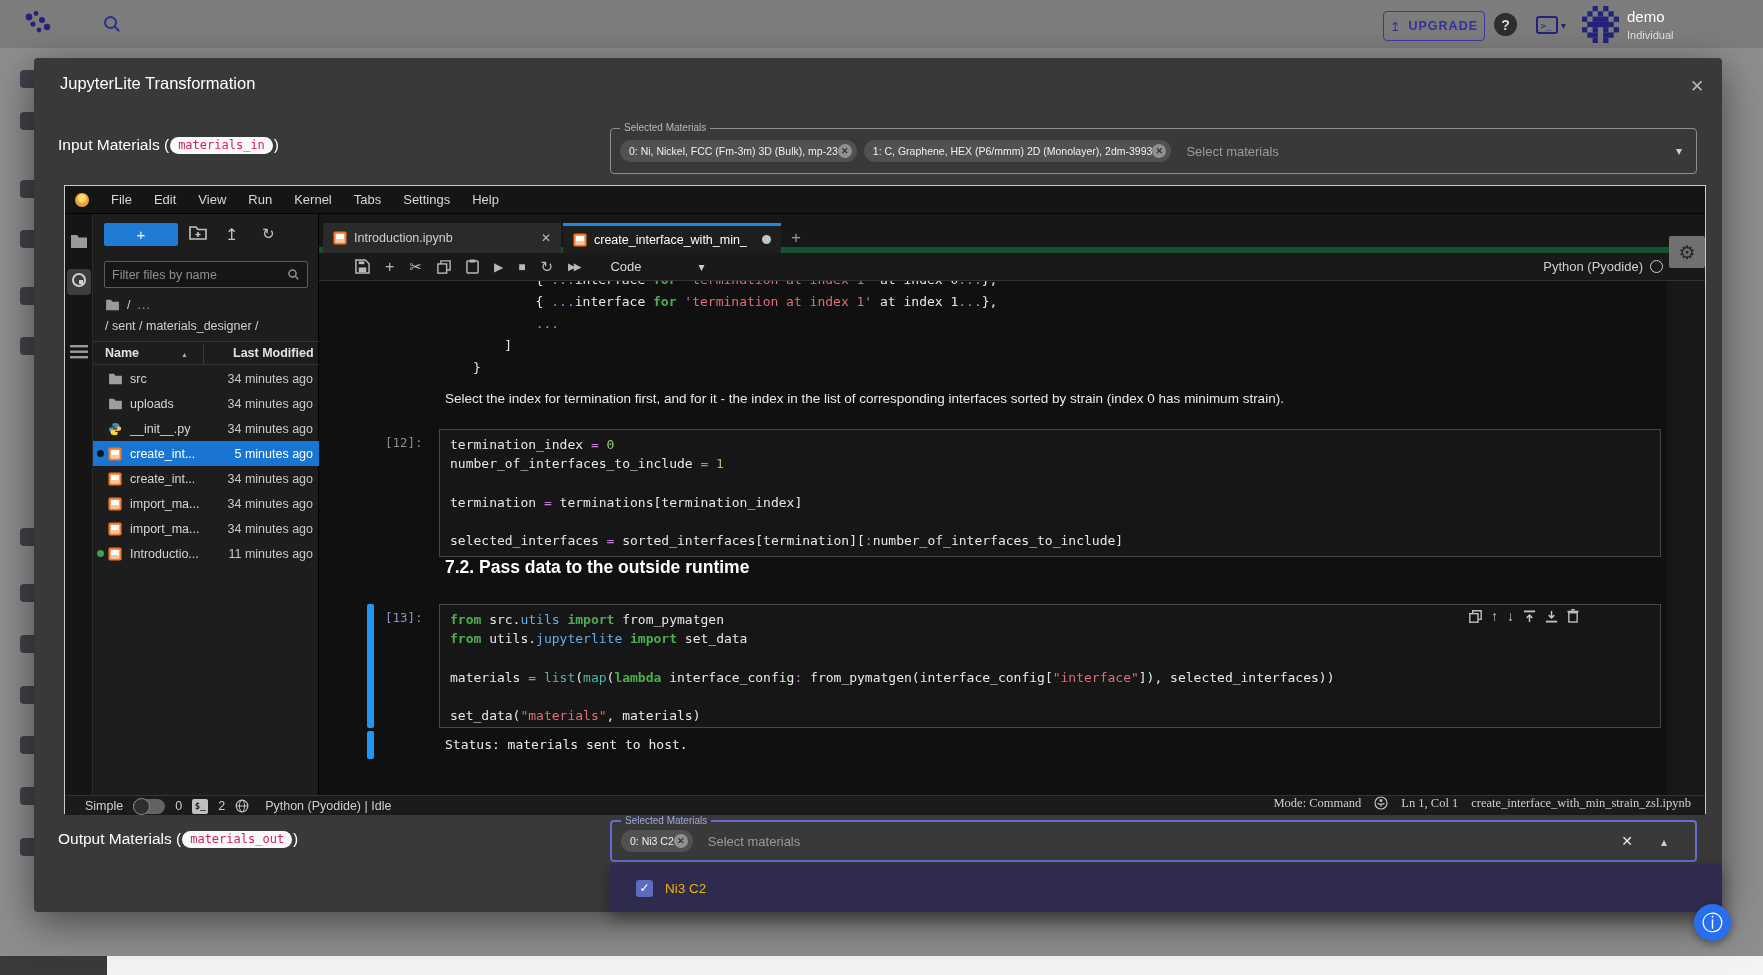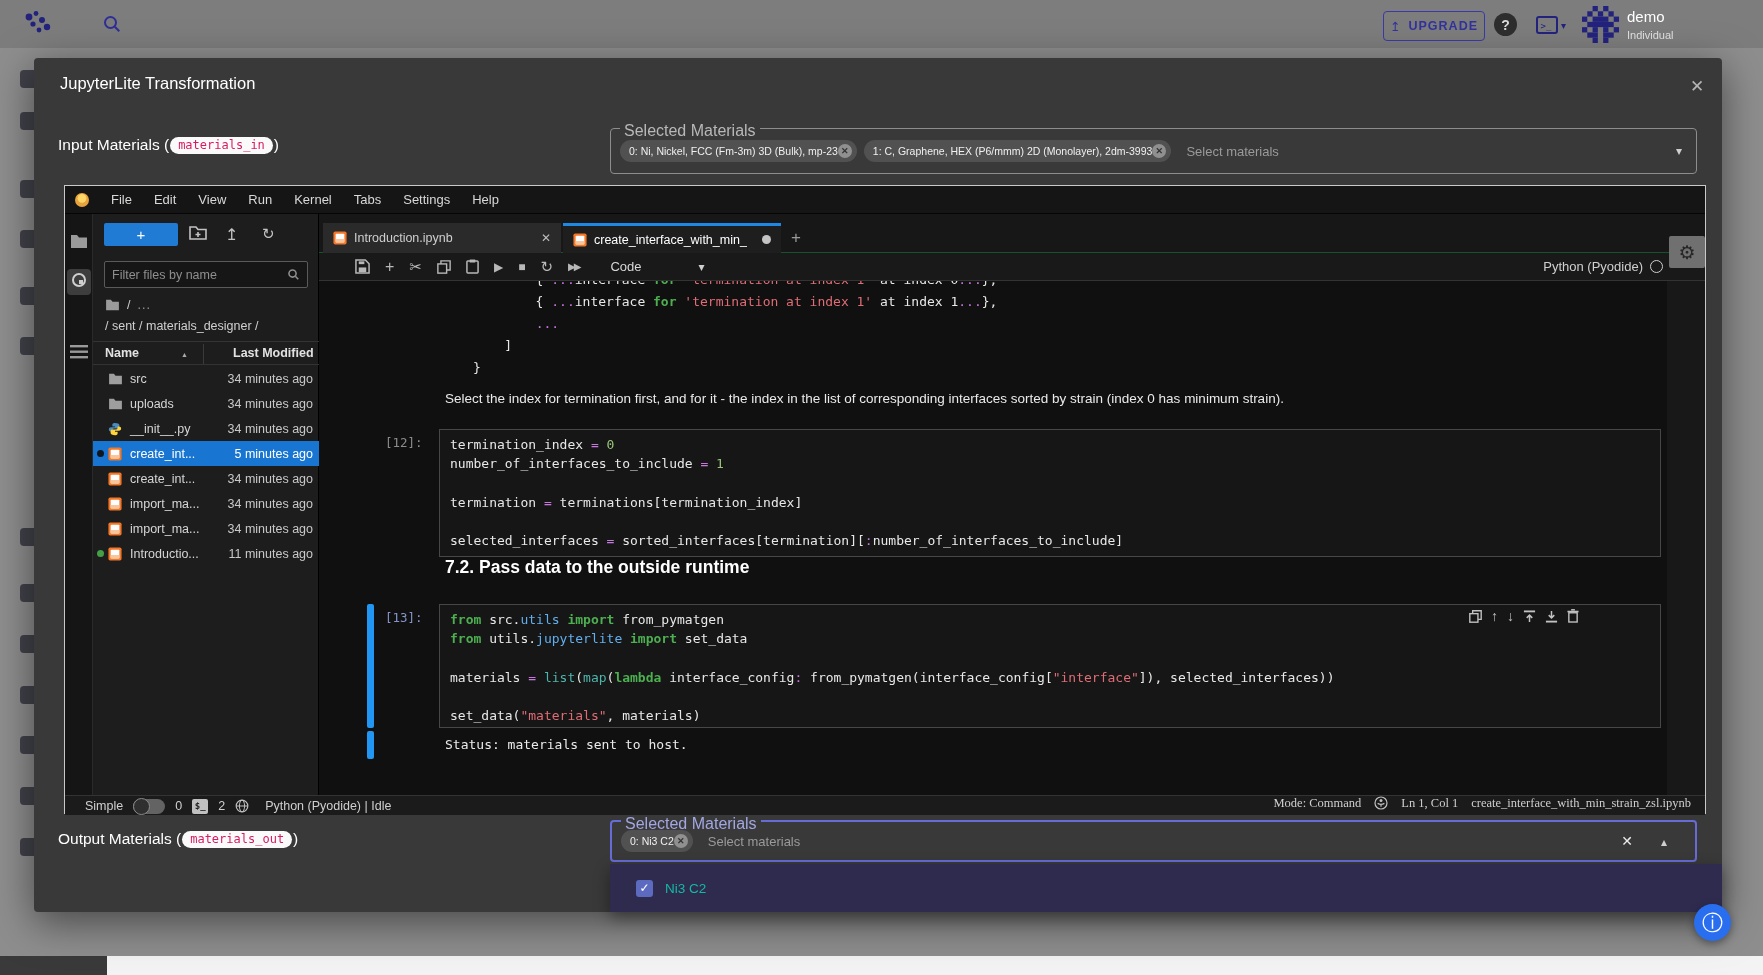--- a/index.html
+++ b/index.html
@@ -31,21 +31,21 @@
     border-radius:4px; box-shadow:0 10px 40px rgba(0,0,0,.5); z-index:2; }
   #modal-title { position:absolute; left:26px; top:16px; color:#fff; font-size:16.5px; font-weight:500; }
   #modal-close { position:absolute; left:1652px; top:14px; color:#b5b5b5; font-size:17px; cursor:pointer; padding:4px;}
 
   .mat-label { position:absolute; color:#fff; font-size:15.5px; display:flex; align-items:center; }
   .var-pill { background:#fafafa; color:#d81b60; font-family:"DejaVu Sans Mono", monospace;
     font-size:12px; border-radius:10px; padding:1px 8px 2px; margin:0 1px; }
 
   .mui-field { position:absolute; border:1px solid #8d8d8d; border-radius:4px; }
   .mui-legend { position:absolute; top:-7px; left:9px; background:#393939; padding:0 4px;
-    font-size:16px; color:#b8b8b8; white-space:nowrap; }
+    font-size:10px; color:#b8b8b8; white-space:nowrap; }
   .chips-row { position:absolute; left:9px; top:0; height:100%; display:flex; align-items:center; gap:7px; }
   .chip { display:flex; align-items:center; gap:0; height:22px; background:#515151; border-radius:11px;
     padding:0 5px 0 9px; color:#f0f0f0; font-size:10.5px; white-space:nowrap; cursor:pointer; }
   .chip-x { width:14px; height:14px; border-radius:50%; background:#909090; color:#333; font-size:9px;
     font-weight:bold; display:flex; align-items:center; justify-content:center; cursor:pointer; }
   .field-placeholder { color:#9a9a9a; font-size:13px; margin-left:8px; }
   .caret { color:#cfcfcf; font-size:12px; }
 
   #input-field { left:576px; top:70px; width:1087px; height:46px; }
   #input-caret { position:absolute; right:14px; top:15px; }
@@ -54,21 +54,21 @@
   #output-field { left:576px; top:762px; width:1087px; height:42px; border:2px solid #666bd6; }
   #output-field .mui-legend { color:#a2a7e2; }
   #output-clear { position:absolute; right:62px; top:11px; color:#ececec; font-size:14px; cursor:pointer;}
   #output-caret { position:absolute; right:28px; top:13px; }
 
   #dropdown-panel { position:absolute; left:576px; top:806px; width:1112px; height:48px; background:#2f2b4e;
     box-shadow:0 6px 16px rgba(0,0,0,.4); }
   .option-row { height:48px; display:flex; align-items:center; gap:12px; padding-left:26px; cursor:pointer; }
   .checkbox { width:17px; height:17px; border-radius:3px; background:#5c6bc0; color:#fff; font-size:12px;
     display:flex; align-items:center; justify-content:center; }
-  .option-label { color:#14b8a6; font-size:13.5px; }
+  .option-label { color:#eab308; font-size:13.5px; }
 
   #info-btn { position:absolute; left:1694px; top:904px; width:37px; height:37px; border-radius:50%;
     background:#2a6ef0; color:#fff; display:flex; align-items:center; justify-content:center;
     font-size:21px; z-index:3; cursor:pointer; box-shadow:0 3px 8px rgba(0,0,0,.4); }
 
   
   #jl { position:absolute; left:30px; top:127px; width:1642px; height:629px; background:#101010;
     border:1px solid #c9c9c9; }
   #jl-menubar { position:absolute; left:0; top:0; width:1640px; height:28px; background:#151515;
     border-bottom:1px solid #050505; display:flex; align-items:center; }
@@ -100,21 +100,21 @@
   .frow { position:relative; height:25px; display:flex; align-items:center; cursor:pointer; }
   .frow.sel { background:#1876d2; }
   .frow .dot { position:absolute; left:4px; width:7px; height:7px; border-radius:50%; }
   .frow .ficon { position:absolute; left:15px; display:flex; }
   .frow .fname { position:absolute; left:37px; color:#d6d6d6; font-size:12.5px; }
   .frow .fmod { position:absolute; right:6px; color:#c9c9c9; font-size:12.5px; }
   .frow.sel .fname, .frow.sel .fmod { color:#fff; }
 
   #jl-nb { position:absolute; left:254px; top:28px; width:1386px; height:581px; }
   #tabstrip { position:absolute; left:0; top:0; width:1386px; height:39px; background:#171717;
-    border-bottom:1px solid #14532d; }
+    border-bottom:6px solid #14532d; }
   .tab { position:absolute; top:9px; height:30px; display:flex; align-items:center; gap:7px; padding:0 10px;
     font-size:12.5px; cursor:pointer; }
   #tab1 { left:4px; width:238px; background:#2a2a2a; color:#cfcfcf; }
   #tab1 .tab-close { margin-left:auto; color:#bdbdbd; font-size:12px; cursor:pointer; }
   #tab2 { left:244px; width:218px; background:#1e1e1e; color:#fff; border-top:3px solid #1e88e5; }
   .dirty-dot { margin-left:auto; width:9px; height:9px; border-radius:50%; background:#c4c4c4; }
   #tab-add { position:absolute; left:472px; top:14px; color:#9a9a9a; font-size:17px; cursor:pointer; }
 
   #nb-toolbar { position:absolute; left:0; top:39px; width:1386px; height:28px; background:#191919;
     border-bottom:1px solid #333; display:flex; align-items:center; padding-left:36px; gap:15px; }

